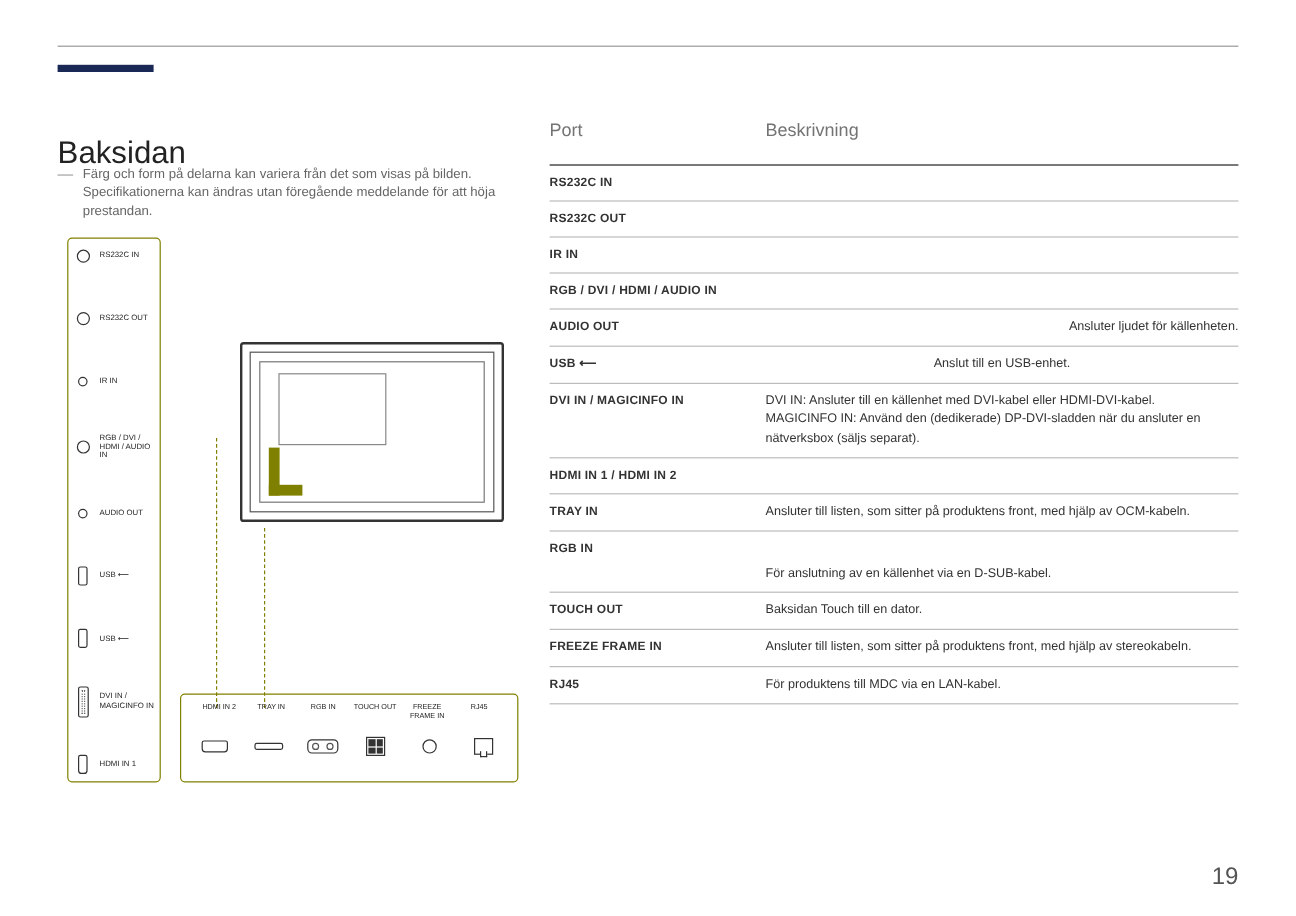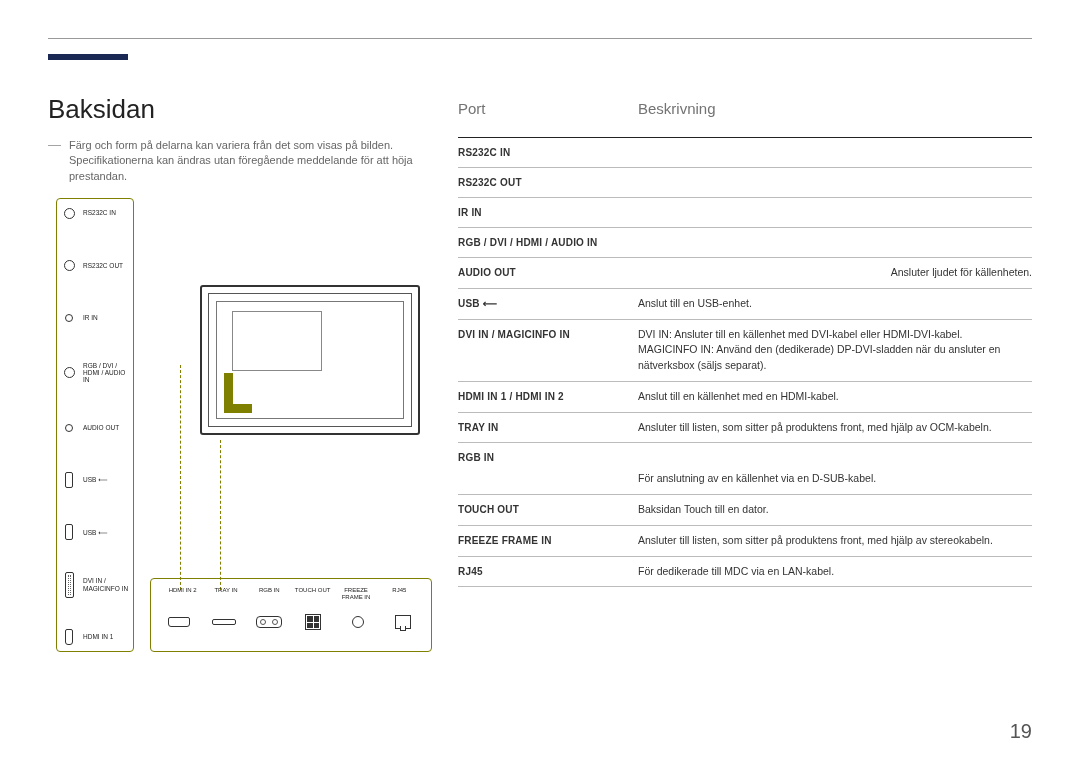--- a/index.html
+++ b/index.html
@@ -22,21 +22,21 @@
   .accent-bar {
     position: absolute;
     top: 54px;
     left: 48px;
     width: 80px;
     height: 6px;
     background: #1a2856;
   }
   .page-title {
     position: absolute;
-    top: 94px;
+    top: 112px;
     left: 48px;
     font-size: 26px;
     font-weight: 400;
     color: #222;
   }
   .note-row {
     position: absolute;
     top: 138px;
     left: 48px;
     width: 380px;
@@ -335,47 +335,46 @@
       </div>
       <div class="pt-row">
         <div class="pt-col-port">RGB / DVI / HDMI / AUDIO IN</div>
       </div>
       <div class="pt-row">
         <div class="pt-col-port">AUDIO OUT</div>
         <div class="pt-col-desc" style="white-space: pre-line; text-align: right;">Ansluter ljudet för källenheten.</div>
       </div>
       <div class="pt-row">
         <div class="pt-col-port">USB ⟵</div>
-        <div class="pt-col-desc" style="white-space: pre-line;">Anslut till en USB-enhet.</div>
+        <div class="pt-col-desc" style="white-space: pre-line; text-align: center;">Anslut till en USB-enhet.</div>
       </div>
       <div class="pt-row">
         <div class="pt-col-port">DVI IN / MAGICINFO IN</div>
         <div class="pt-col-desc" style="white-space: pre-line;">DVI IN: Ansluter till en källenhet med DVI-kabel eller HDMI-DVI-kabel.
 MAGICINFO IN: Använd den (dedikerade) DP-DVI-sladden när du ansluter en nätverksbox (säljs separat).</div>
       </div>
       <div class="pt-row">
         <div class="pt-col-port">HDMI IN 1 / HDMI IN 2</div>
-        <div class="pt-col-desc" style="white-space: pre-line;">Anslut till en källenhet med en HDMI-kabel.</div>
       </div>
       <div class="pt-row">
         <div class="pt-col-port">TRAY IN</div>
         <div class="pt-col-desc" style="white-space: pre-line;">Ansluter till listen, som sitter på produktens front, med hjälp av OCM-kabeln.</div>
       </div>
       <div class="pt-row">
         <div class="pt-col-port">RGB IN</div>
         <div class="pt-col-desc" style="white-space: pre-line; margin-top: 21px;">För anslutning av en källenhet via en D-SUB-kabel.</div>
       </div>
       <div class="pt-row">
         <div class="pt-col-port">TOUCH OUT</div>
         <div class="pt-col-desc" style="white-space: pre-line;">Baksidan Touch till en dator.</div>
       </div>
       <div class="pt-row">
         <div class="pt-col-port">FREEZE FRAME IN</div>
         <div class="pt-col-desc" style="white-space: pre-line;">Ansluter till listen, som sitter på produktens front, med hjälp av stereokabeln.</div>
       </div>
       <div class="pt-row">
         <div class="pt-col-port">RJ45</div>
-        <div class="pt-col-desc" style="white-space: pre-line;">För dedikerade till MDC via en LAN-kabel.</div>
+        <div class="pt-col-desc" style="white-space: pre-line;">För produktens till MDC via en LAN-kabel.</div>
       </div>
     </div>
 </div>
 
 <div class="page-number">19</div>
 
 </body></html>

